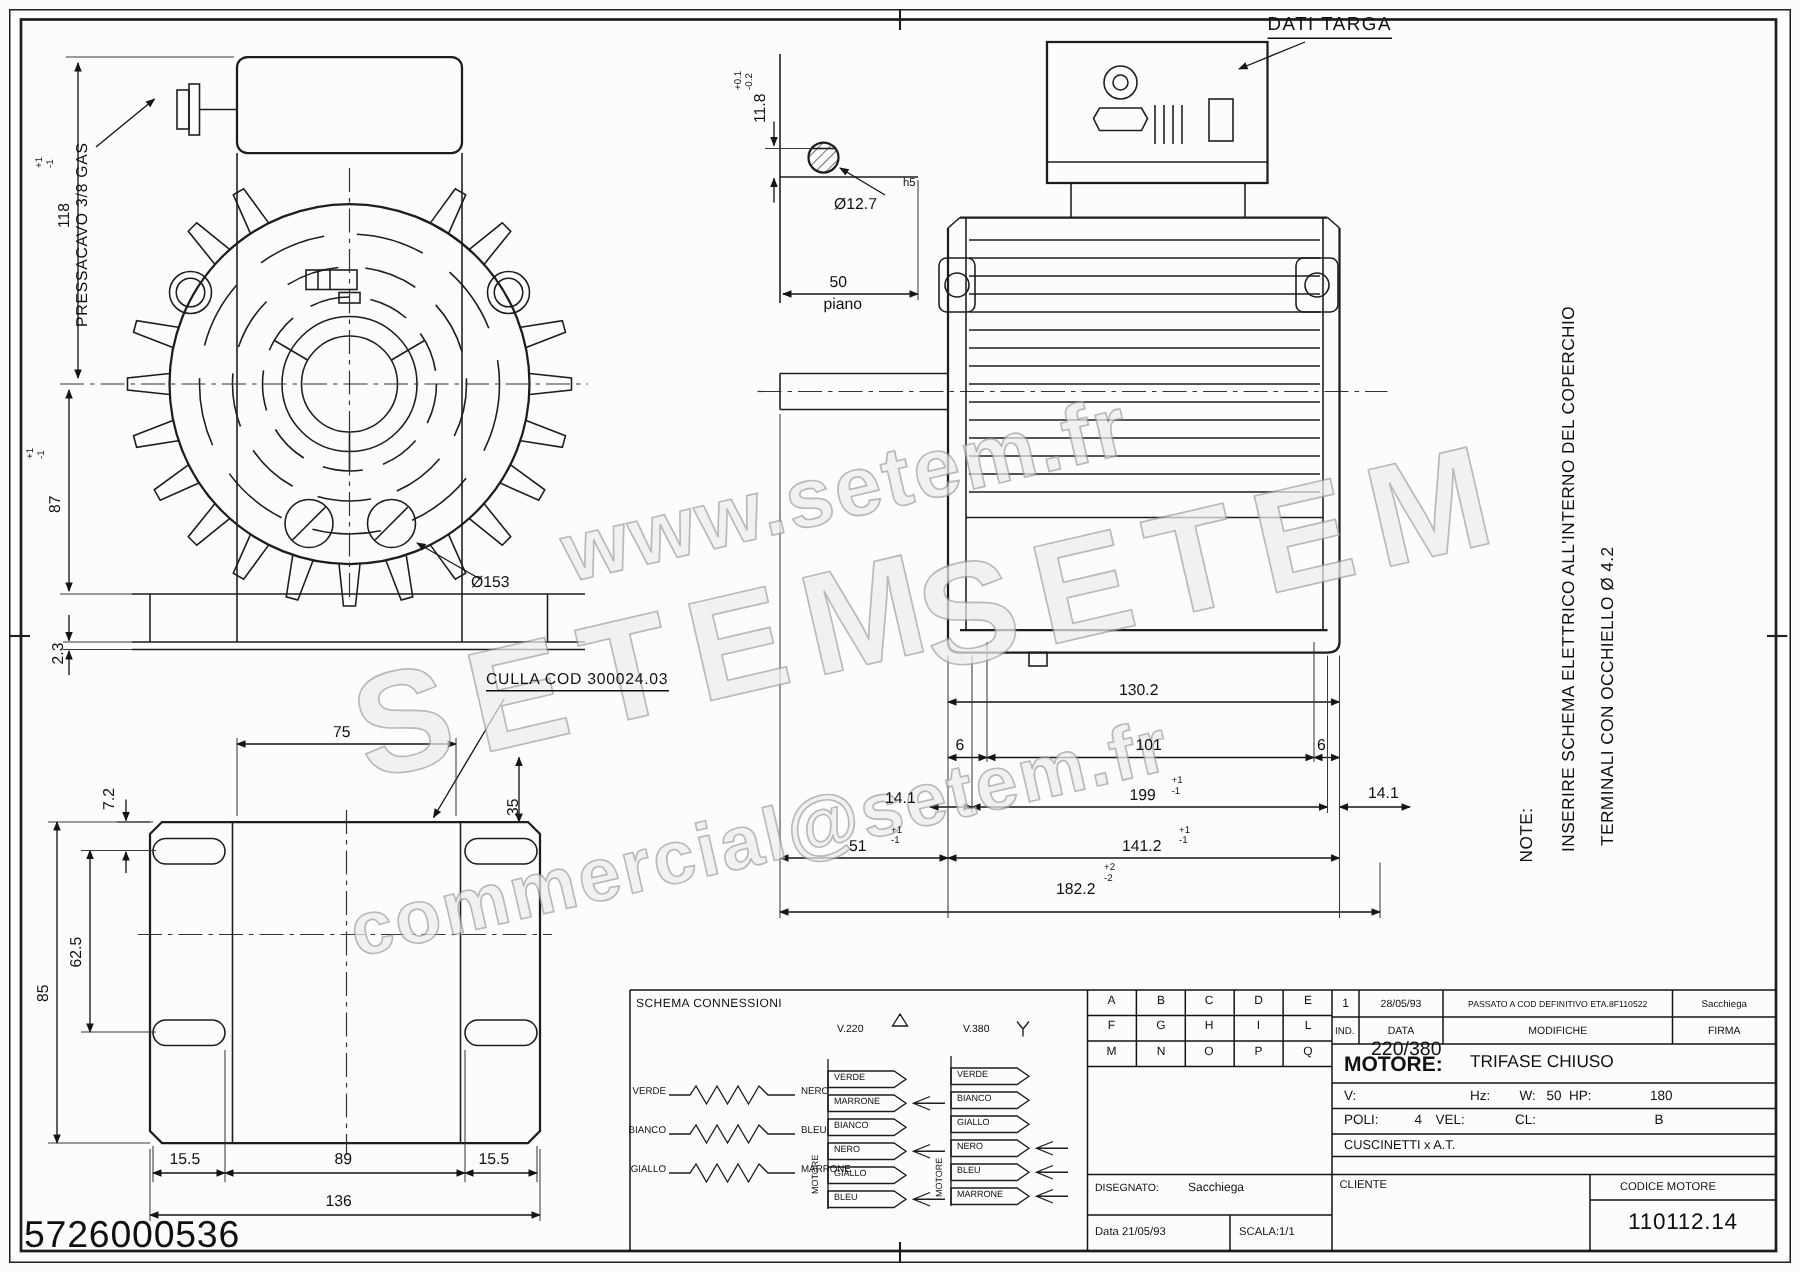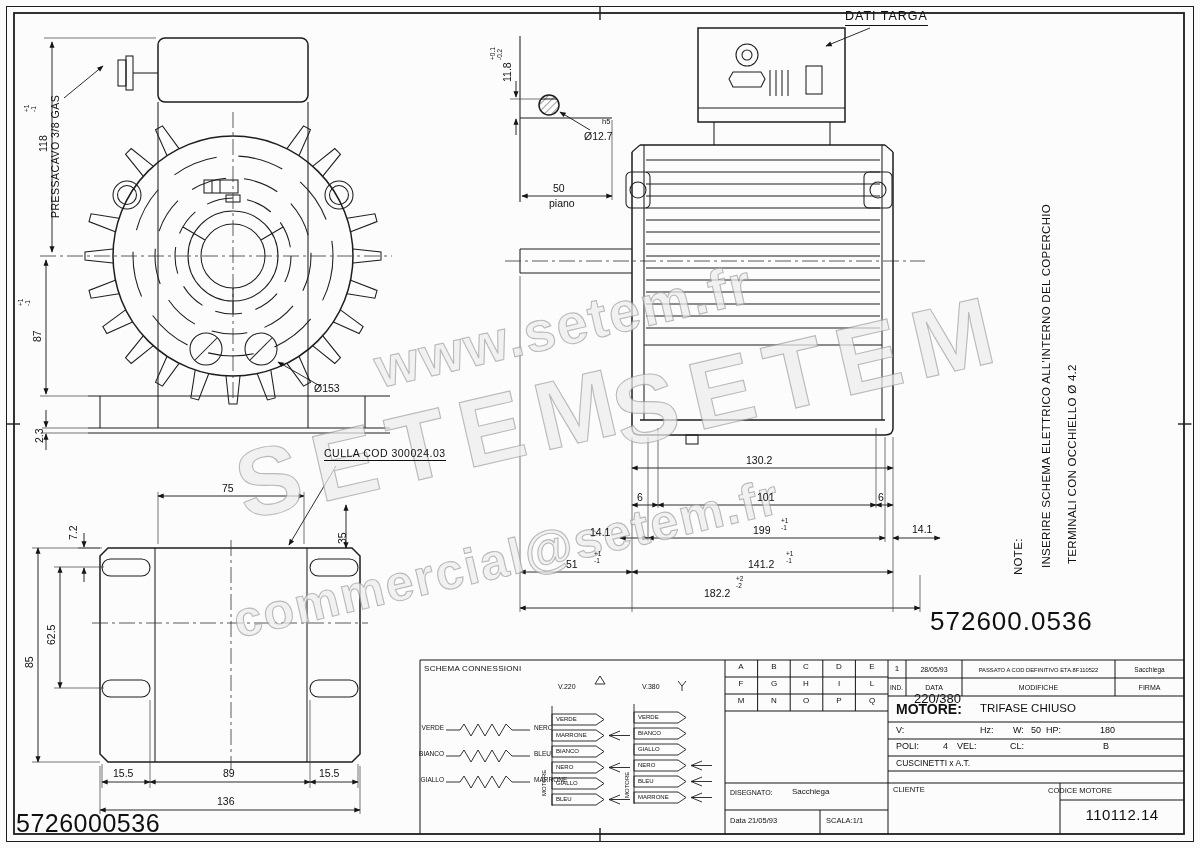--- a/index.html
+++ b/index.html
@@ -321,21 +321,21 @@
 <div class="t vt tol" style="left:18px;top:306px">+1
 -1</div>
 <div class="t vt dim" style="left:34px;top:443px">2.3</div>
 <div class="t dim" style="left:314px;top:383px">Ø153</div>
 <div class="t lab u" style="left:324px;top:448px">CULLA COD 300024.03</div>
 
 <div class="t vt dim" style="left:502px;top:82px">11.8</div>
 <div class="t vt tol" style="left:490px;top:60px">+0.1
 -0.2</div>
 <div class="t sm" style="left:602px;top:118px">h5</div>
-<div class="t dim" style="left:584px;top:131px">Ø12.7</div>
+<div class="t dim" style="left:556px;top:131px">Ø12.7</div>
 <div class="t dim" style="left:553px;top:183px">50</div>
 <div class="t dim" style="left:549px;top:198px">piano</div>
 
 <div class="t dim" style="left:746px;top:455px">130.2</div>
 <div class="t dim" style="left:637px;top:492px">6</div>
 <div class="t dim" style="left:757px;top:492px">101</div>
 <div class="t dim" style="left:878px;top:492px">6</div>
 <div class="t dim" style="left:590px;top:527px">14.1</div>
 <div class="t dim" style="left:753px;top:525px">199</div>
 <div class="t tol" style="left:781px;top:518px">+1
@@ -358,21 +358,20 @@
 <div class="t vt dim" style="left:46px;top:645px">62.5</div>
 <div class="t dim" style="left:113px;top:768px">15.5</div>
 <div class="t dim" style="left:223px;top:768px">89</div>
 <div class="t dim" style="left:319px;top:768px">15.5</div>
 <div class="t dim" style="left:217px;top:796px">136</div>
 
 <div class="t u" style="left:845px;top:10px;font-size:12.5px;letter-spacing:1px">DATI TARGA</div>
 <div class="t vt note" style="left:1012px;top:575px">NOTE:</div>
 <div class="t vt note" style="left:1040px;top:568px">INSERIRE SCHEMA ELETTRICO ALL'INTERNO DEL COPERCHIO</div>
 <div class="t vt note" style="left:1066px;top:564px">TERMINALI CON OCCHIELLO Ø 4.2</div>
-<div class="t big" style="left:930px;top:607px">572600.0536</div>
 <div class="t foot" style="left:16px;top:810px">5726000536</div>
 
 <div class="t" style="left:424px;top:665px;font-size:8px;letter-spacing:.3px">SCHEMA CONNESSIONI</div>
 <div class="t wlab" style="left:404px;top:724px;width:40px;text-align:right">VERDE</div>
 <div class="t wlab" style="left:534px;top:724px">NERO</div>
 <div class="t wlab" style="left:404px;top:750px;width:40px;text-align:right">BIANCO</div>
 <div class="t wlab" style="left:534px;top:750px">BLEU</div>
 <div class="t wlab" style="left:404px;top:776px;width:40px;text-align:right">GIALLO</div>
 <div class="t wlab" style="left:534px;top:776px">MARRONE</div>
 <div class="t" style="left:558px;top:683px;font-size:7px">V.220</div>
@@ -431,16 +430,16 @@
 <div class="t" style="left:957px;top:742px;font-size:9px">VEL:</div>
 <div class="t" style="left:1010px;top:742px;font-size:9px">CL:</div>
 <div class="t" style="left:1103px;top:742px;font-size:9px">B</div>
 <div class="t" style="left:896px;top:759px;font-size:8.5px">CUSCINETTI x A.T.</div>
 
 <div class="t" style="left:730px;top:789px;font-size:7px">DISEGNATO:</div>
 <div class="t" style="left:792px;top:788px;font-size:8px">Sacchiega</div>
 <div class="t" style="left:893px;top:786px;font-size:7.5px">CLIENTE</div>
 <div class="t" style="left:730px;top:817px;font-size:7.5px">Data 21/05/93</div>
 <div class="t" style="left:826px;top:817px;font-size:7.5px">SCALA:1/1</div>
-<div class="t ctr" style="left:1028px;top:787px;width:104px;font-size:7.5px">CODICE MOTORE</div>
+<div class="t ctr" style="left:1060px;top:787px;width:104px;font-size:7.5px">CODICE MOTORE</div>
 <div class="t ctr" style="left:1060px;top:807px;width:124px;font-size:15px;letter-spacing:.5px">110112.14</div>
 
 </div>
 
 </body></html>

